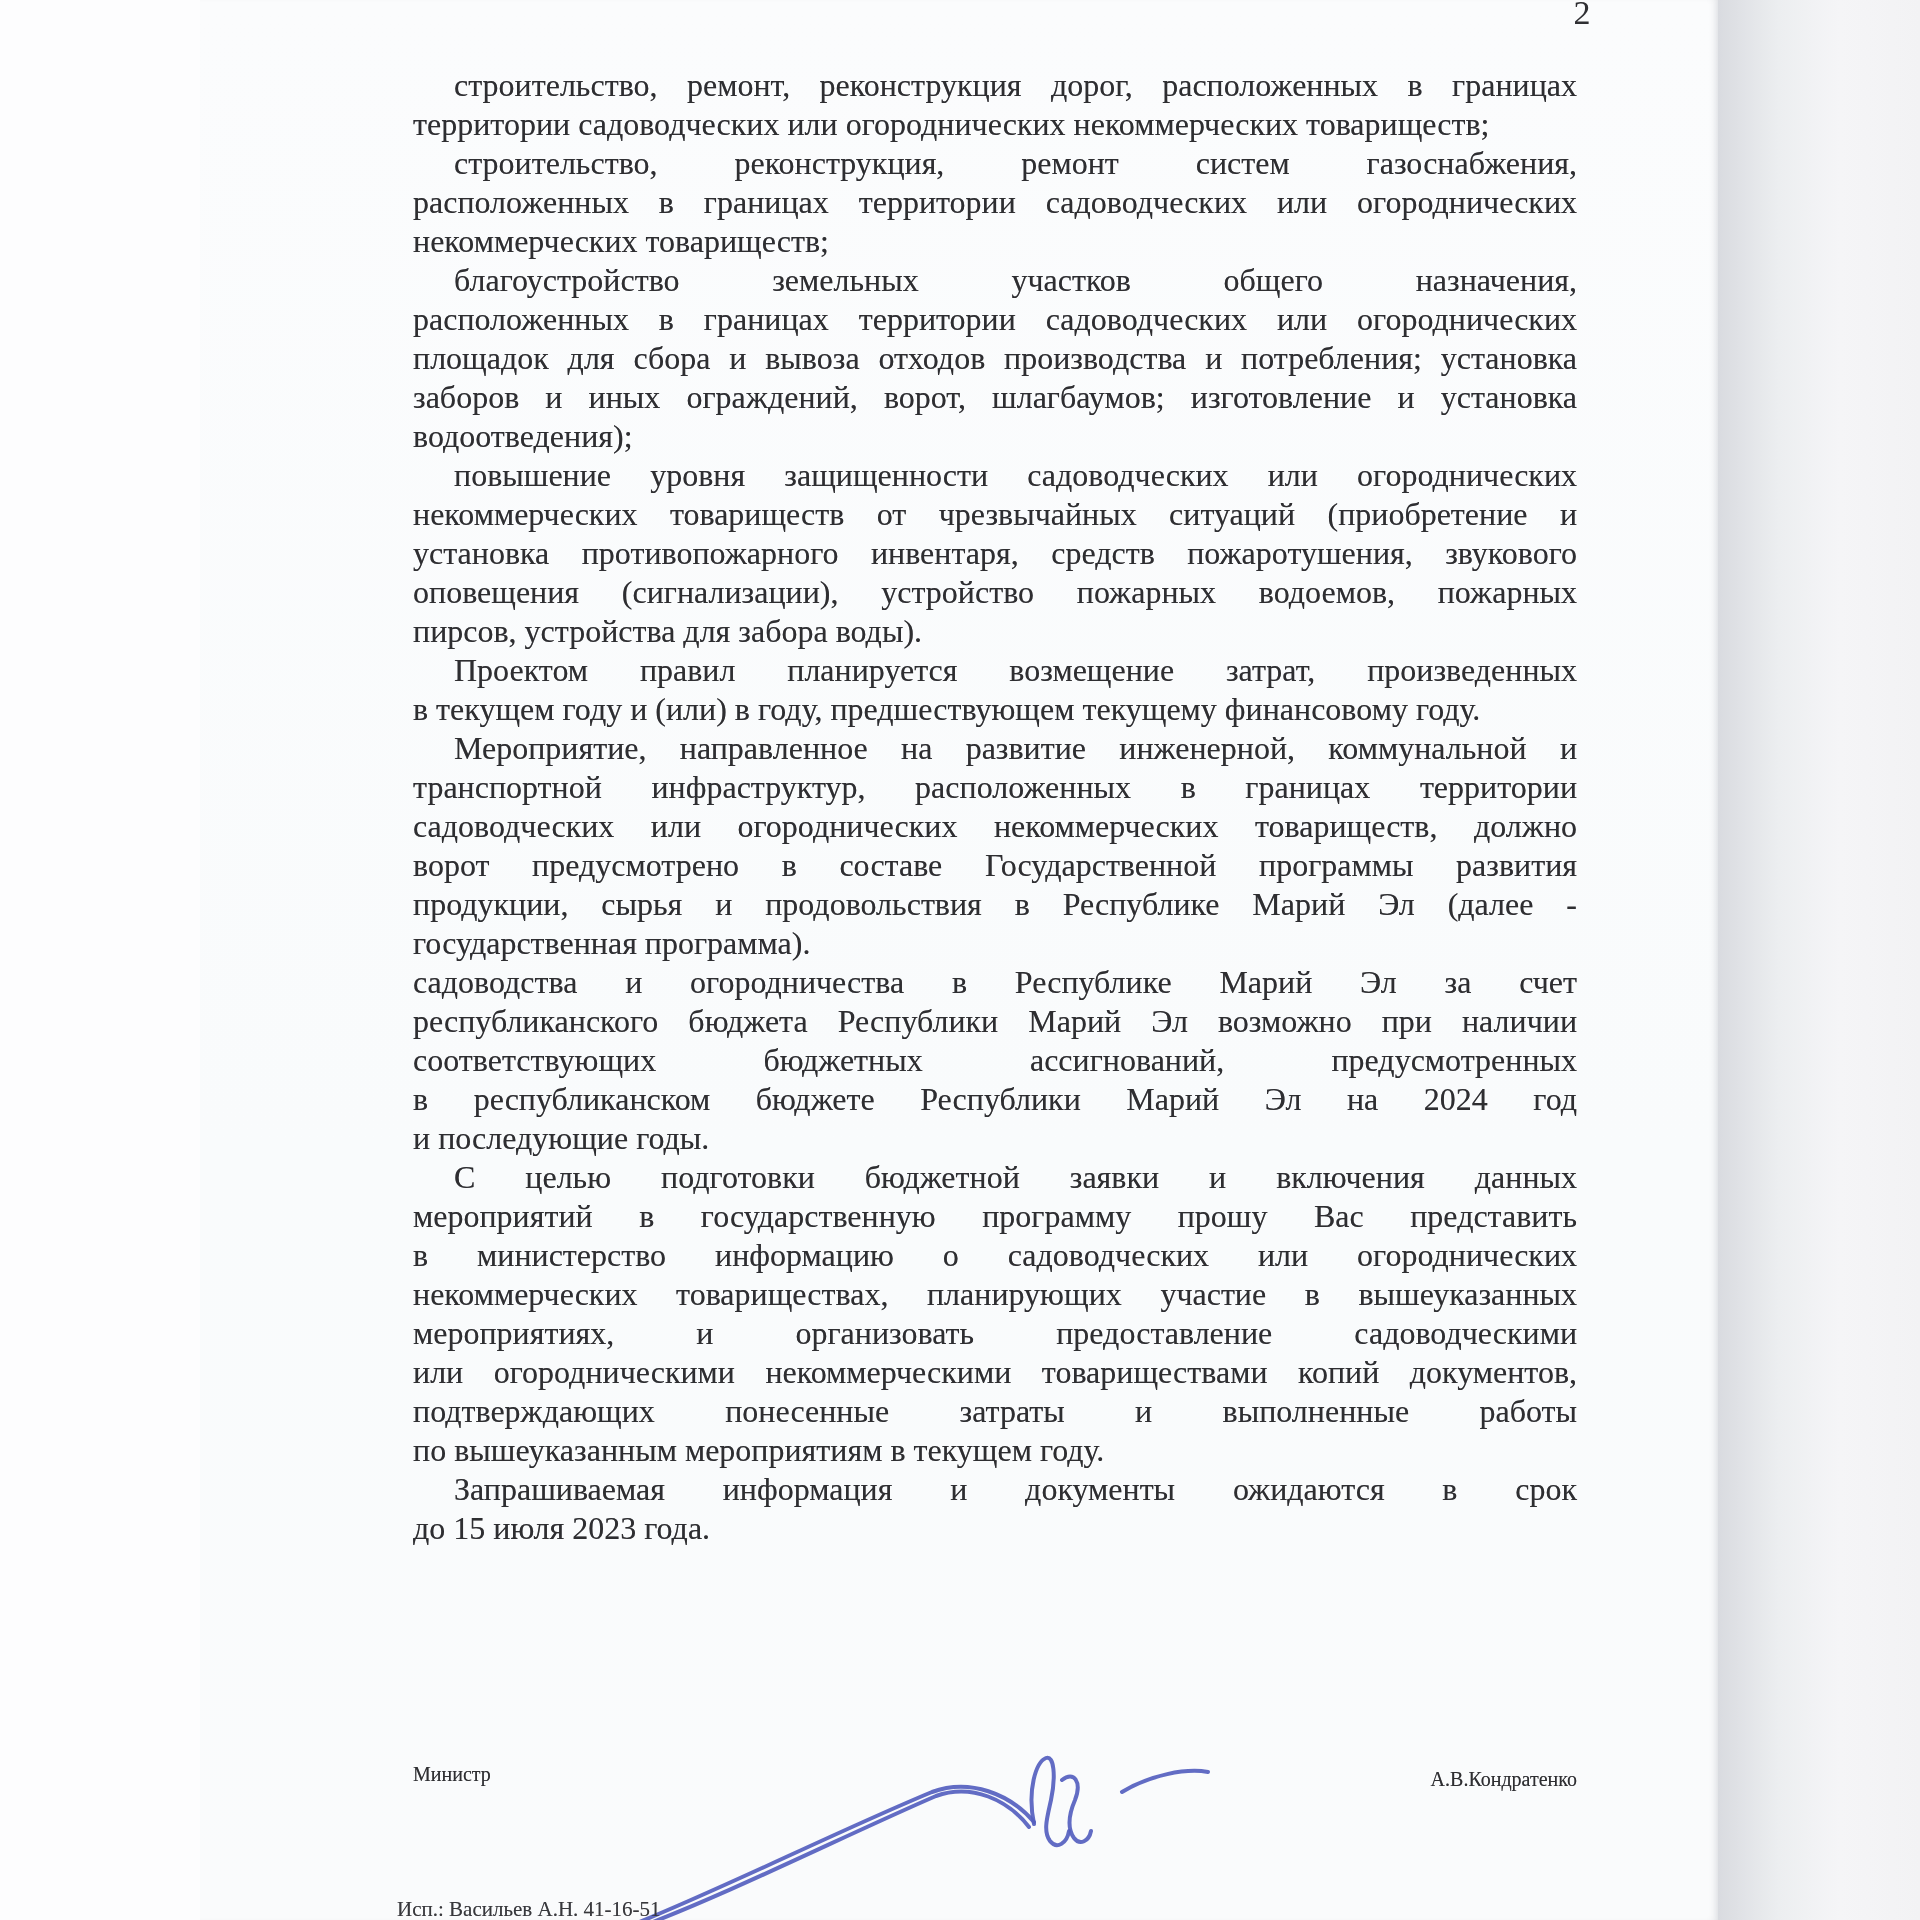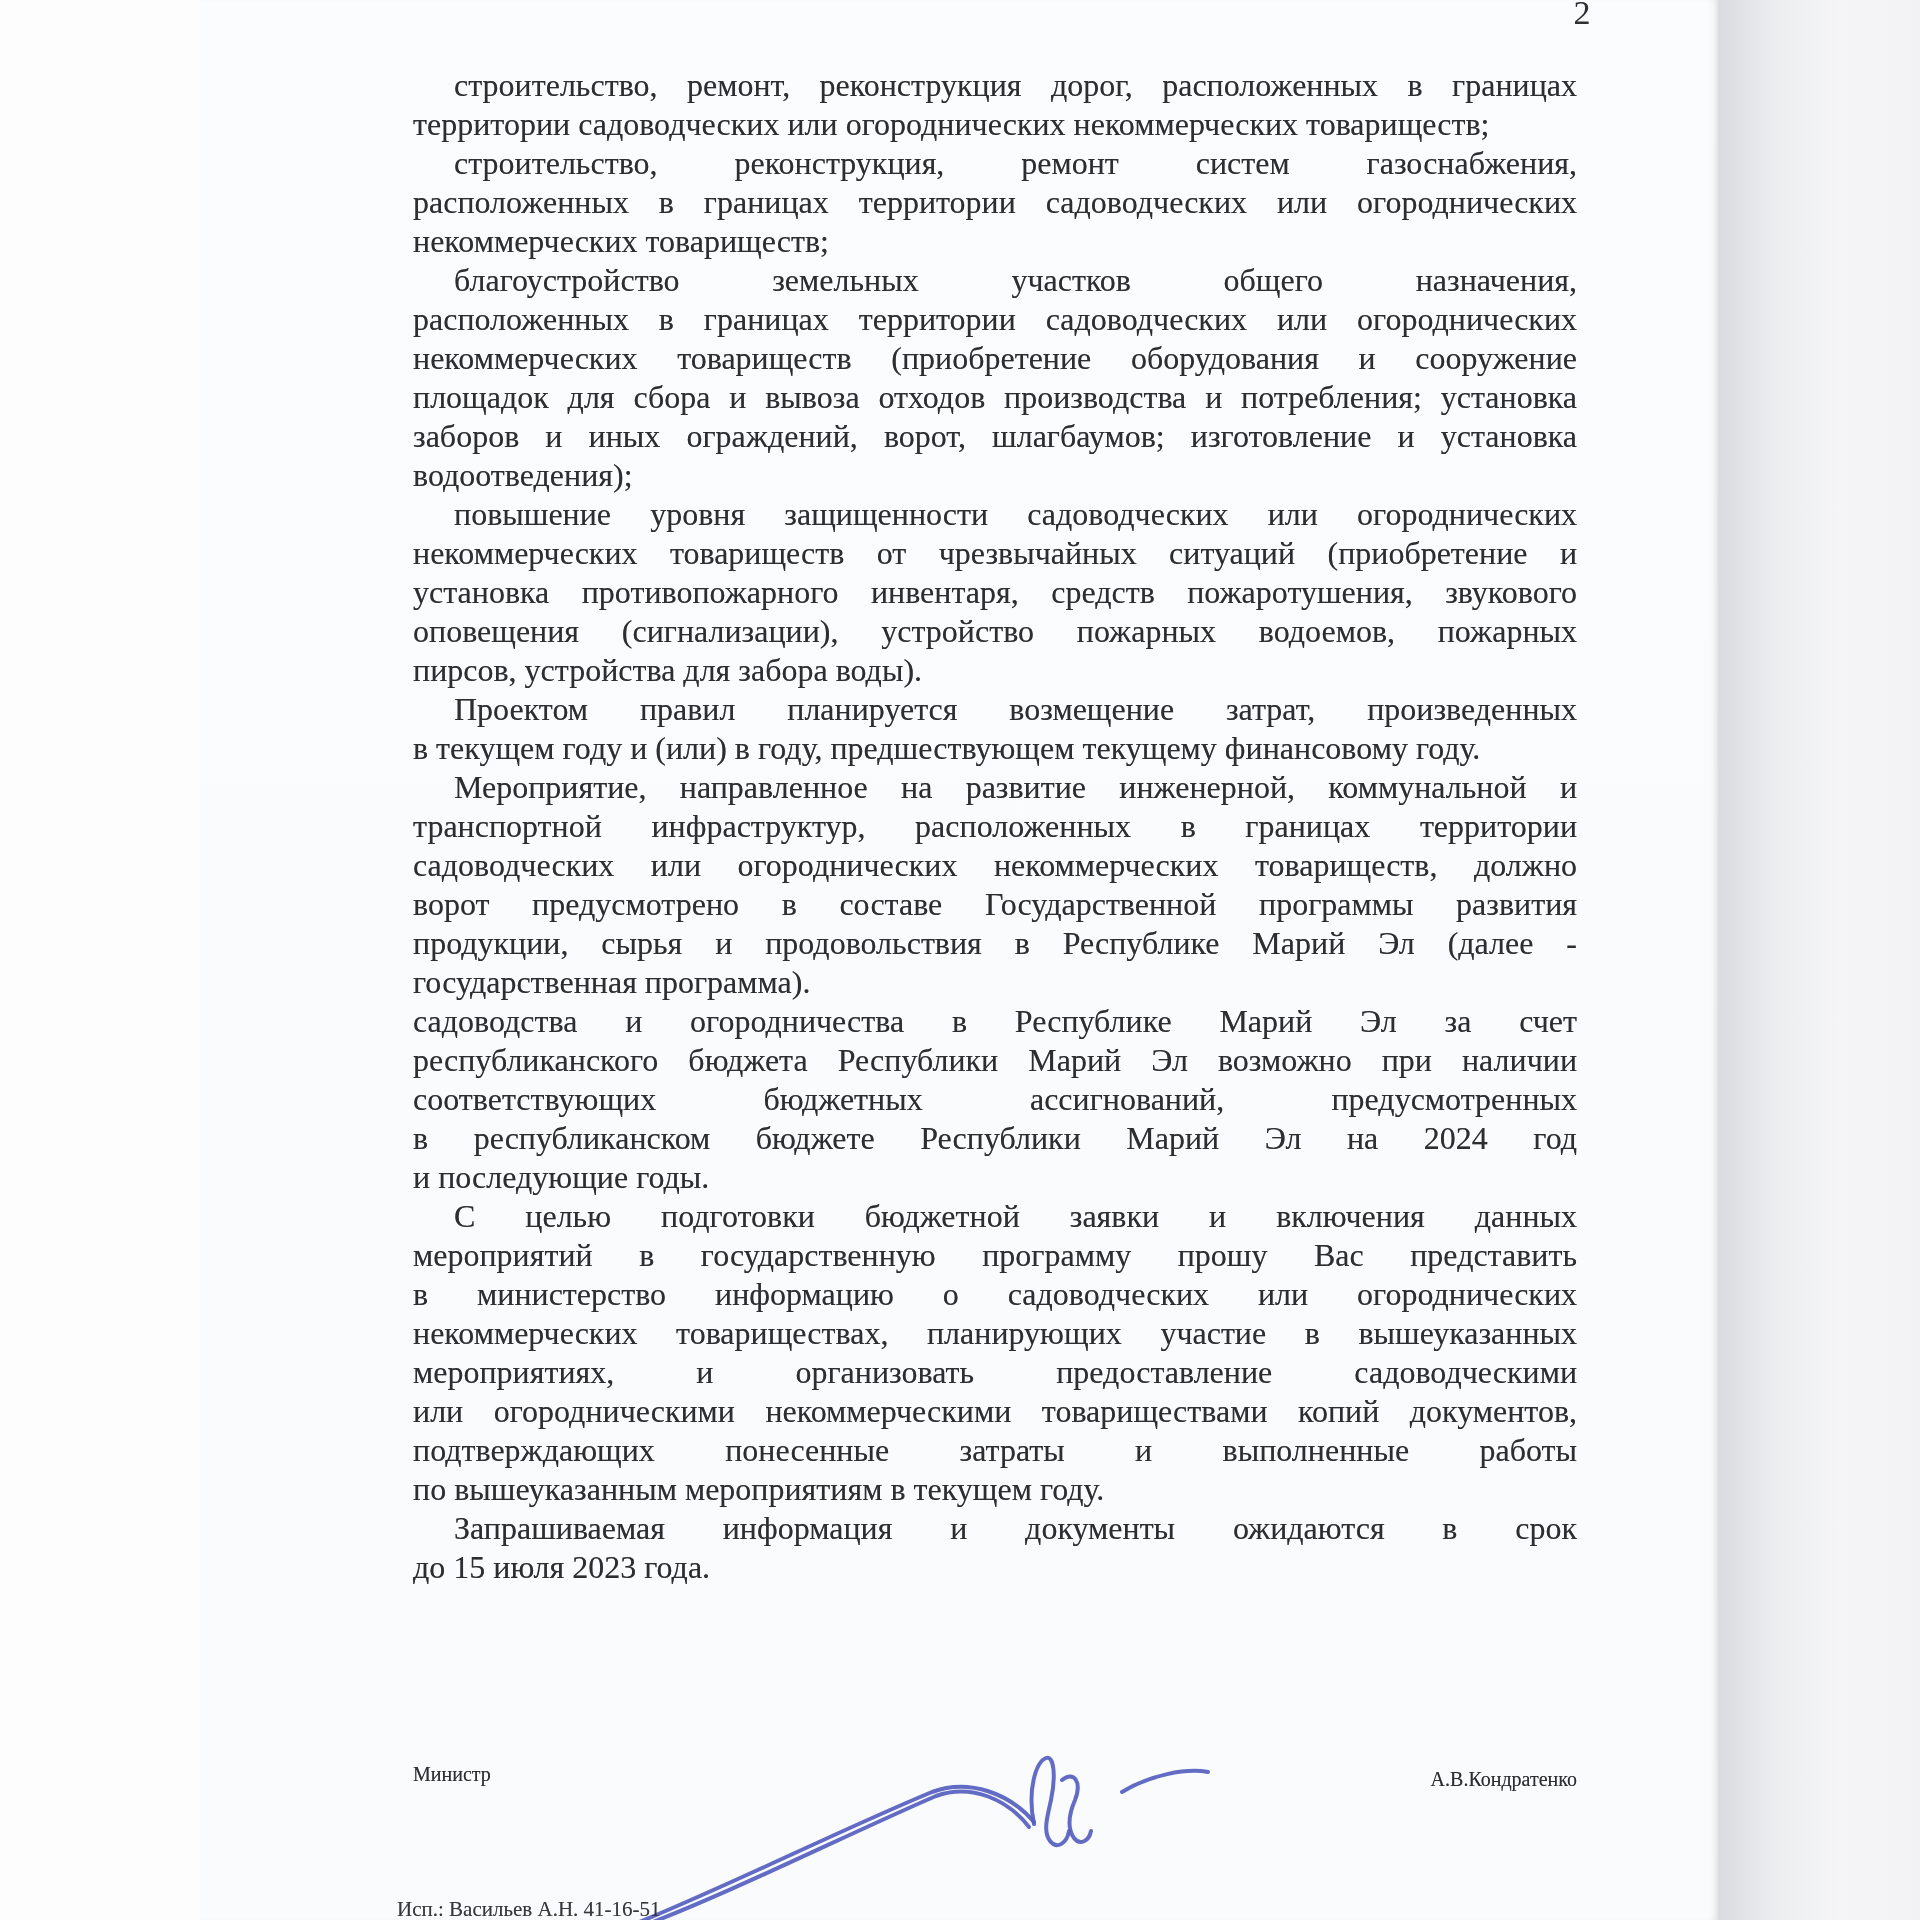--- a/index.html
+++ b/index.html
@@ -42,21 +42,20 @@
           <div class="line last">территории садоводческих или огороднических некоммерческих товариществ;</div>
         </div>
         <div>
           <div class="line first">строительство, реконструкция, ремонт систем газоснабжения,</div>
           <div class="line">расположенных в границах территории садоводческих или огороднических</div>
           <div class="line last">некоммерческих товариществ;</div>
         </div>
         <div>
           <div class="line first">благоустройство земельных участков общего назначения,</div>
           <div class="line">расположенных в границах территории садоводческих или огороднических</div>
-          <div class="line">некоммерческих товариществ (приобретение оборудования и сооружение</div>
           <div class="line">площадок для сбора и вывоза отходов производства и потребления; установка</div>
           <div class="line">заборов и иных ограждений, ворот, шлагбаумов; изготовление и установка</div>
           <div class="line last">водоотведения);</div>
         </div>
         <div>
           <div class="line first">повышение уровня защищенности садоводческих или огороднических</div>
           <div class="line">некоммерческих товариществ от чрезвычайных ситуаций (приобретение и</div>
           <div class="line">установка противопожарного инвентаря, средств пожаротушения, звукового</div>
           <div class="line">оповещения (сигнализации), устройство пожарных водоемов, пожарных</div>
           <div class="line last">пирсов, устройства для забора воды).</div>

